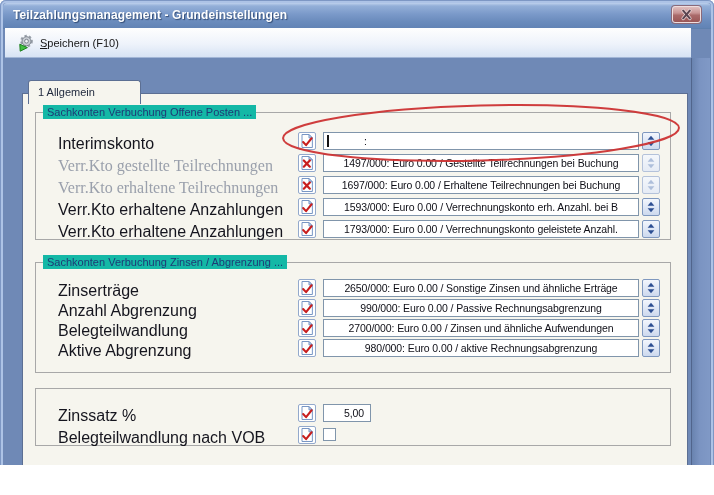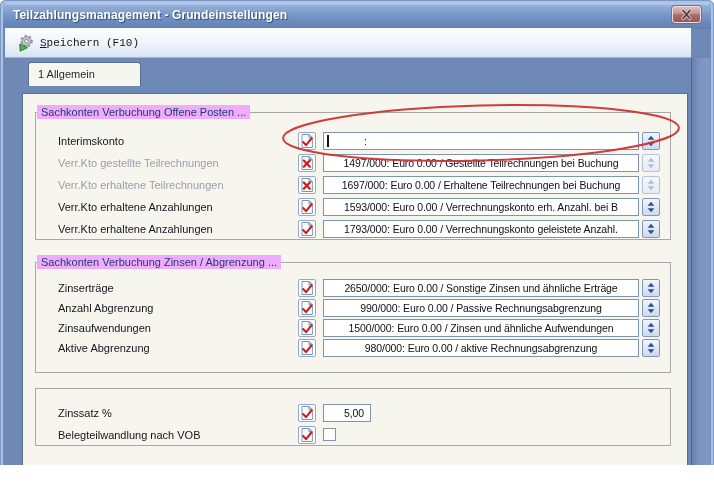--- a/index.html
+++ b/index.html
@@ -17,45 +17,45 @@
   .close-btn{position:absolute;top:3px;right:10px;width:29px;height:17px;padding:0;cursor:pointer;
     border:1px solid #efdede;border-radius:3px;
     background:linear-gradient(180deg,#e0bebe 0%,#c89494 40%,#aa6a6a 55%,#9a5656 100%);
     box-shadow:0 0 0 1px #8a6a7a;display:flex;align-items:center;justify-content:center;}
 
   
   .toolbar{position:absolute;left:5px;top:28px;width:686px;height:30px;
     background:linear-gradient(180deg,#fefefe 0%,#eef3fb 55%,#d7e3f4 100%);
     border-bottom:1px solid #a2b6d6;box-sizing:border-box;}
   .save-btn{display:flex;align-items:center;gap:5px;height:24px;margin:3px 0 0 5px;padding:0 7px;
-    background:transparent;border:none;font-size:11px;color:#161616;cursor:pointer;font-family:Liberation Mono, monospace;}
+    background:transparent;border:none;font-size:11px;color:#161616;cursor:pointer;font-family:Liberation Sans, sans-serif;}
   .save-btn .mn{text-decoration:underline;}
 
   
   .scroll-strip{position:absolute;left:691px;top:58px;width:19px;height:413px;
     background:linear-gradient(90deg,#6983af 0%,#7b94c2 45%,#8099c6 100%);
     border-left:1px solid #51658c;box-sizing:border-box;}
 
   
-  .tab{position:absolute;left:28px;top:62px;width:113px;height:24px;box-sizing:border-box;z-index:3;
+  .tab{position:absolute;left:28px;top:80px;width:113px;height:24px;box-sizing:border-box;z-index:3;
     background:#f6f5ee;border:1px solid #5c6f93;border-bottom:none;border-radius:3px 3px 0 0;
     font-size:11px;color:#222b3f;line-height:23px;padding-left:9px;cursor:pointer;}
   .panel{position:absolute;left:22px;top:93px;width:666px;height:378px;box-sizing:border-box;z-index:2;
     background:#f6f5ee;border:1px solid #5c6f93;}
 
   
   .groupbox{position:absolute;left:12px;width:636px;border:1px solid #a8a8a8;box-sizing:border-box;}
   .gb1{top:18px;height:128px;} .gb2{top:168px;height:111px;} .gb3{top:294px;height:58px;}
-  .gb-title{position:absolute;top:-8px;left:1px;background:#f0abfc;padding:0 4px;
+  .gb-title{position:absolute;top:-8px;left:7px;background:#14b8a6;padding:0 4px;
     font-size:11px;color:#1e3a75;line-height:14px;white-space:nowrap;}
 
   
   .row{position:absolute;left:0;width:100%;height:18px;}
-  .row-label{position:absolute;left:22px;top:3px;font-size:11px;color:#15151e;white-space:nowrap;}
-  .row.disabled .row-label{color:#9aa0ac;}
+  .row-label{position:absolute;left:22px;top:3px;font-size:16px;color:#15151e;white-space:nowrap;}
+  .row.disabled .row-label{color:#9aa0ac;font-family:Liberation Serif, serif;}
   .icon-btn{position:absolute;left:262px;top:0;width:18px;height:18px;padding:0;box-sizing:border-box;
     border:1px solid #93a9cc;border-radius:2px;background:#ffffff;cursor:pointer;
     display:flex;align-items:center;justify-content:center;}
   .field{position:absolute;left:287px;top:0;width:316px;height:18px;box-sizing:border-box;
     border:1px solid #8095ab;background:#ffffff;font-size:10.5px;color:#0e0e16;
     display:flex;align-items:center;justify-content:center;
     white-space:nowrap;overflow:hidden;letter-spacing:-0.1px;}
   .field.start{justify-content:flex-start;}
   .field.small{width:48px;justify-content:flex-end;padding-right:6px;text-align:center;}
   .colon-text{padding-left:40px;}
@@ -255,28 +255,28 @@
               <span>990/000: Euro 0.00 / Passive Rechnungsabgrenzung</span>
             </div>
           <button class="spinner">
               <svg width="16" height="16" viewBox="0 0 18 18">
                 <use href="#sym-spin"></use>
               </svg>
             </button>
         </div>
 
         <div class="row" style="top:56px">
-          <span class="row-label">Zinsaufwendungen</span>
-          <button class="icon-btn">
-              <svg width="16" height="16" viewBox="0 0 17 17">
-                <use href="#sym-doc-check"></use>
-              </svg>
-            </button>
-          <div class="field">
-              <span>1500/000: Euro 0.00 / Zinsen und ähnliche Aufwendungen</span>
+          <span class="row-label">Belegteilwandlung</span>
+          <button class="icon-btn">
+              <svg width="16" height="16" viewBox="0 0 17 17">
+                <use href="#sym-doc-check"></use>
+              </svg>
+            </button>
+          <div class="field">
+              <span>2700/000: Euro 0.00 / Zinsen und ähnliche Aufwendungen</span>
             </div>
           <button class="spinner">
               <svg width="16" height="16" viewBox="0 0 18 18">
                 <use href="#sym-spin"></use>
               </svg>
             </button>
         </div>
 
         <div class="row" style="top:76px">
           <span class="row-label">Aktive Abgrenzung</span>

